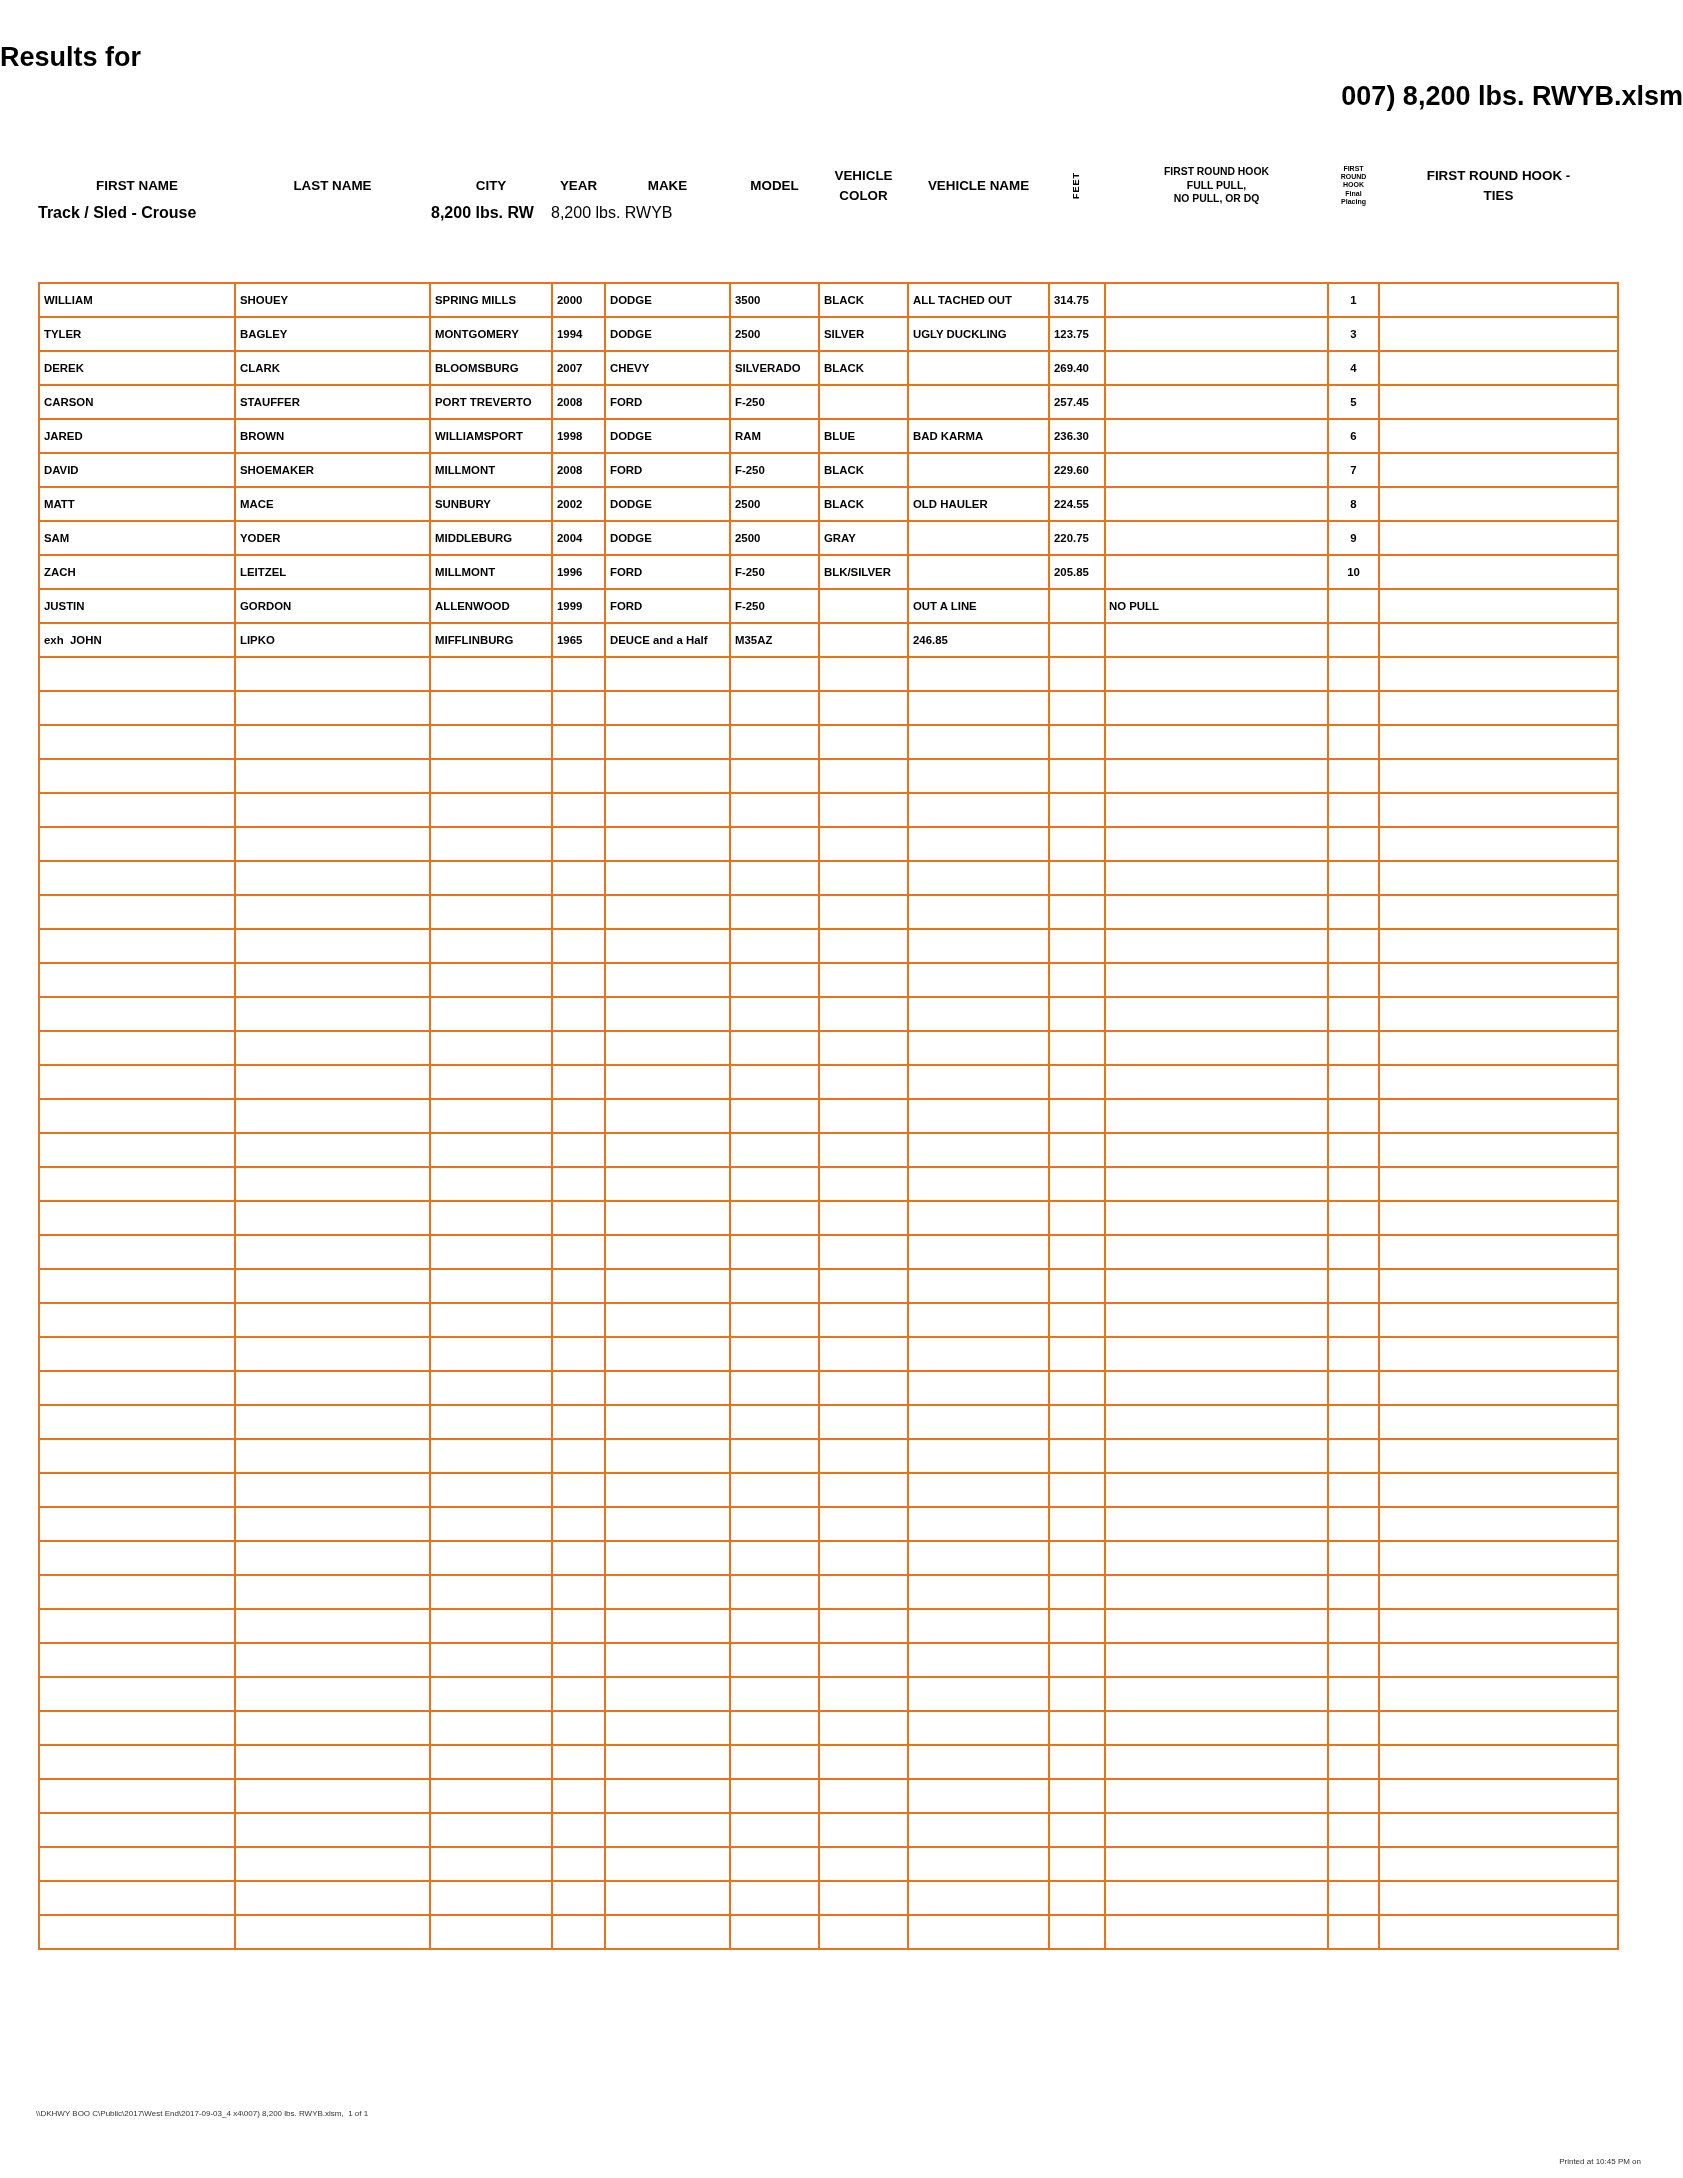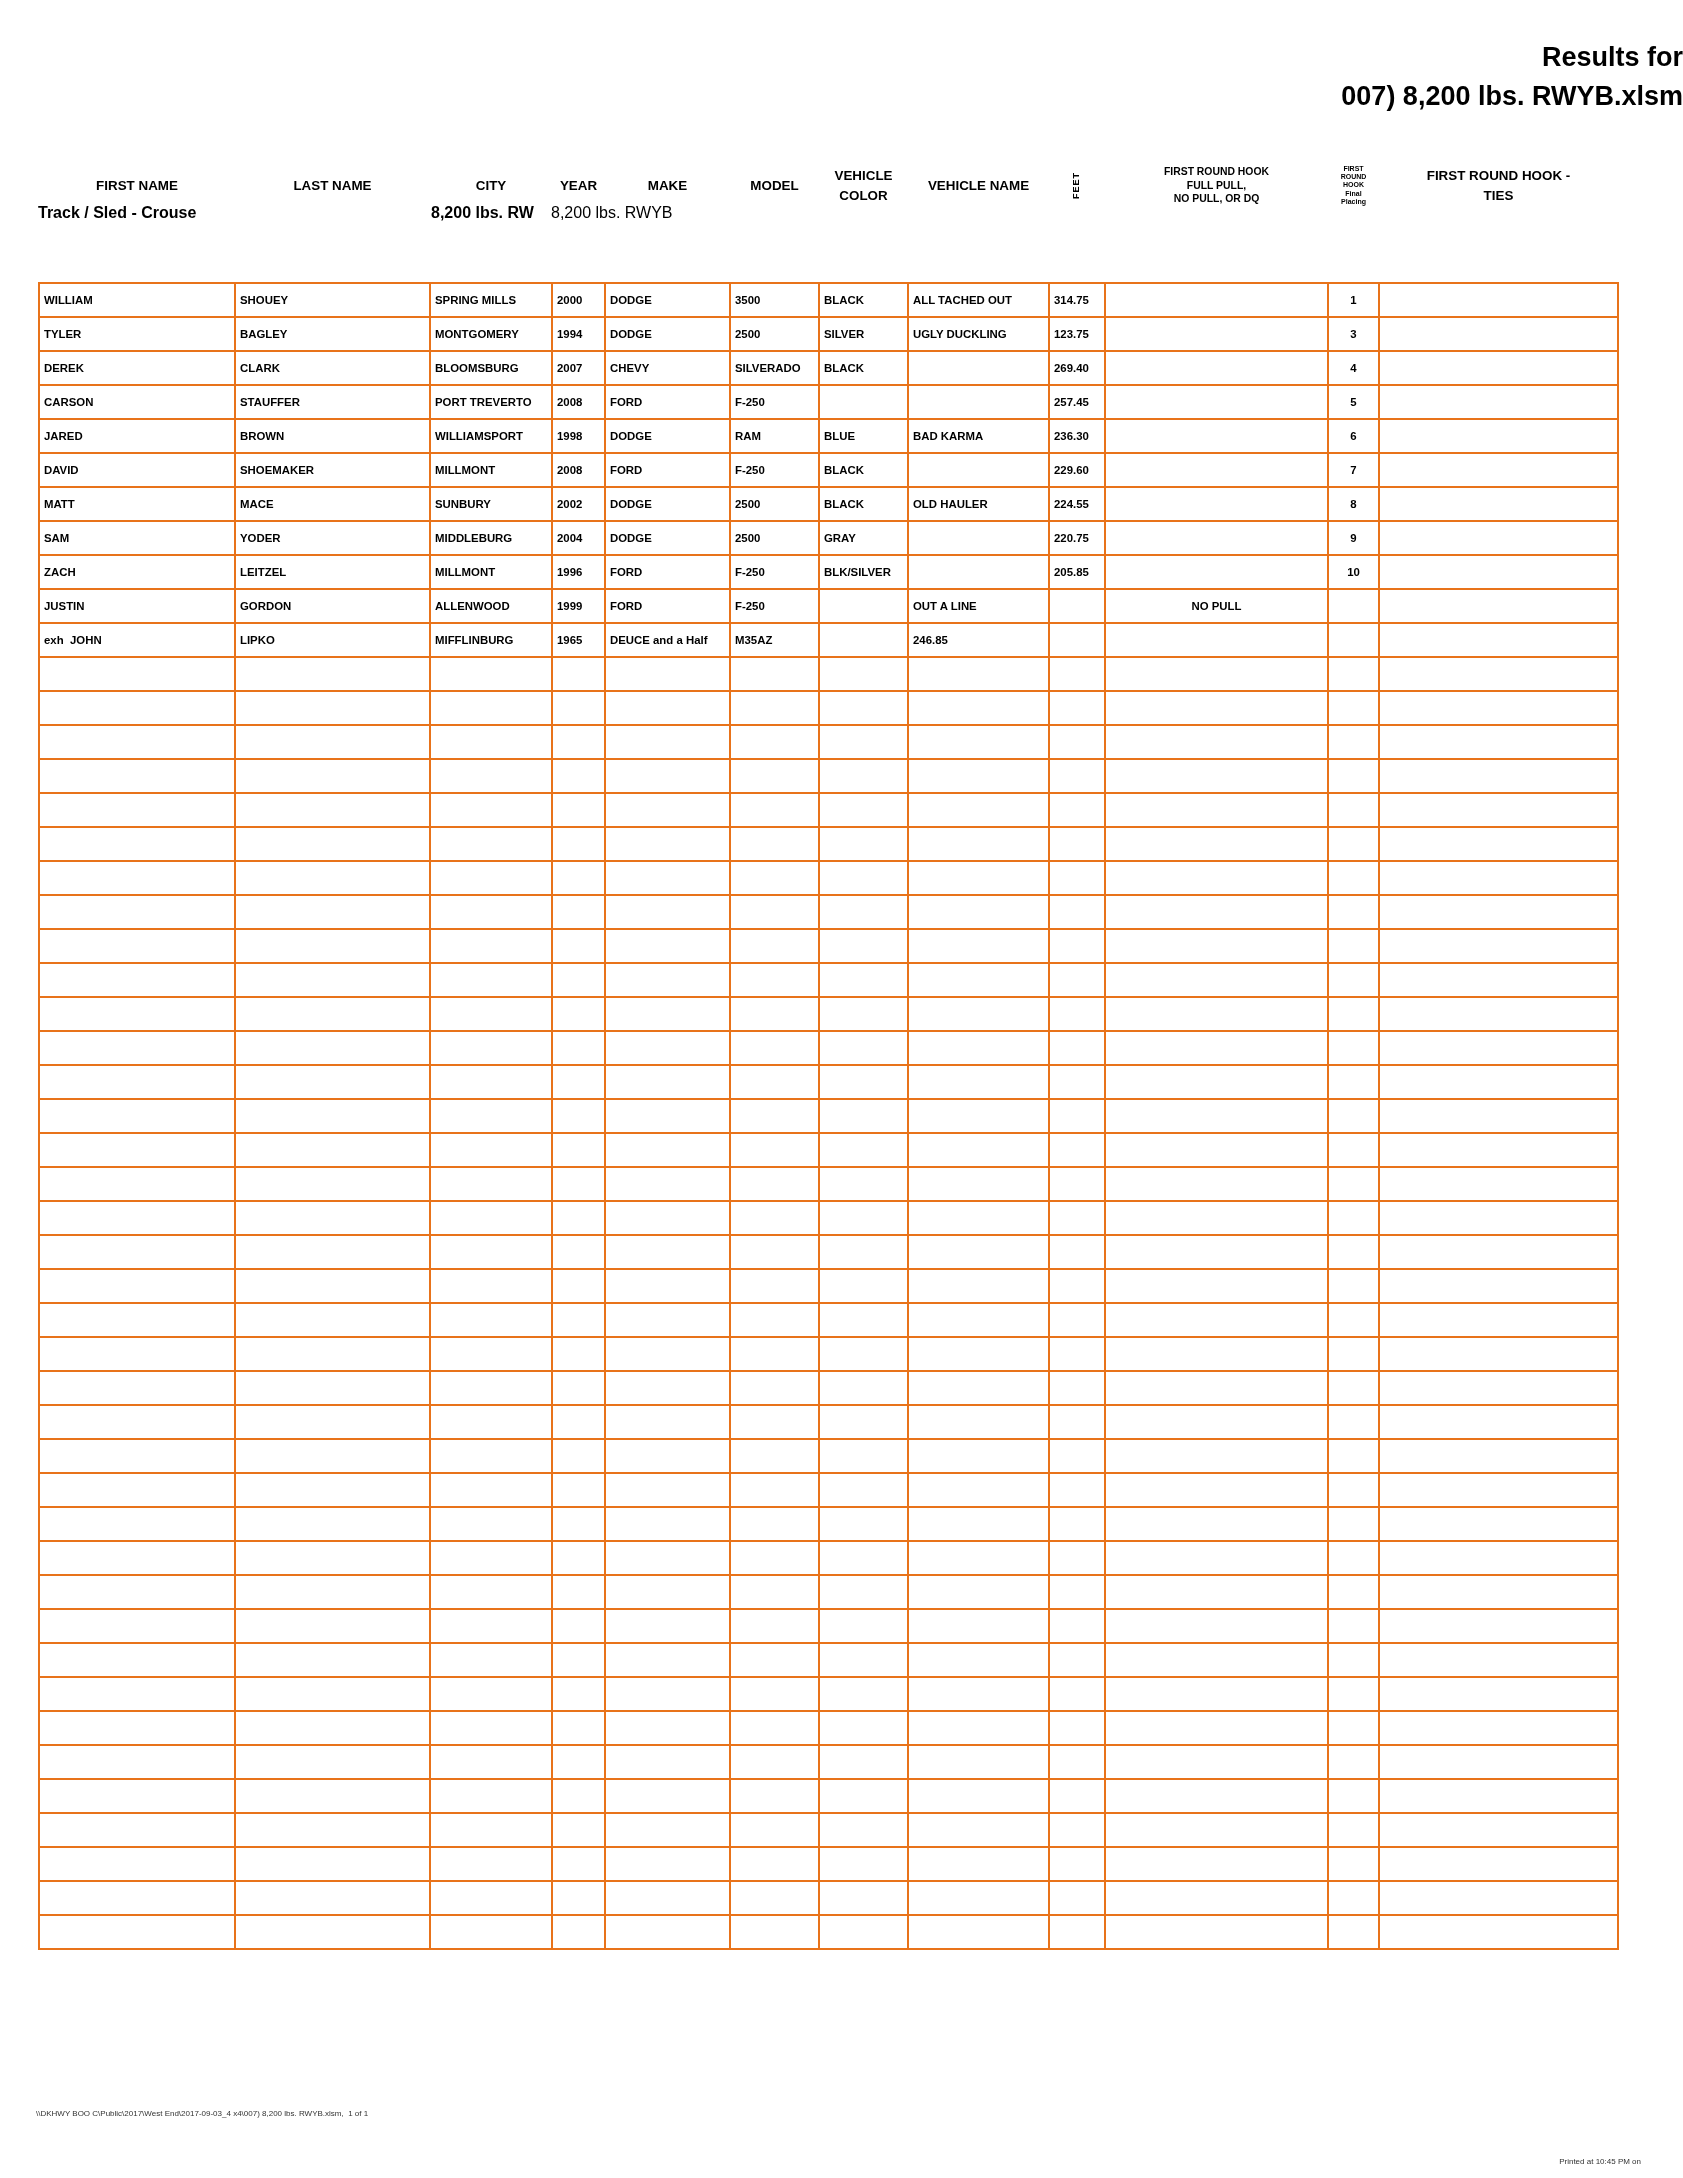--- a/index.html
+++ b/index.html
@@ -5,21 +5,21 @@
   * { box-sizing: border-box; margin: 0; padding: 0; }
   html, body { background: #ffffff; }
   body {
     width: 1683px; height: 2178px;
     position: relative;
     font-family: "Liberation Sans", sans-serif;
     color: #000;
   }
   .page-title {
     position: absolute; left: 0; right: 0; top: 42px;
-    text-align: right; font-size: 27px; font-weight: bold;
+    text-align: left; font-size: 27px; font-weight: bold;
   }
   .page-subtitle {
     position: absolute; left: 0; right: 0; top: 81px;
     text-align: right; font-size: 27px; font-weight: bold;
   }
   .meta-track {
     position: absolute; left: 38px; top: 204px;
     font-size: 16px; font-weight: bold; white-space: pre;
   }
   .meta-class-left {
@@ -51,21 +51,21 @@
     border-collapse: collapse; table-layout: fixed; width: 1581px;
   }
   table.results td {
     border: 2px solid var(--grid, #e8731a);
     font-size: 11.4px; font-weight: bold;
     padding: 0 0 0 4px; vertical-align: middle;
     white-space: pre; overflow: hidden;
   }
   table.results tr { height: 34px; }
   table.results td.c-10 { text-align: center; padding: 0; }
-  table.results td.c-9  { text-align: center; padding: 3px; }
+  table.results td.c-9  { text-align: left; padding: 3px; }
   .footer-left {
     position: absolute; left: 36px; top: 2109px;
     font-size: 8px; color: #333; white-space: pre;
   }
   .footer-right {
     position: absolute; right: 42px; top: 2109px;
     font-size: 8px; color: #333; white-space: pre; margin-top: 48px;
   }
 </style>
 </head>

